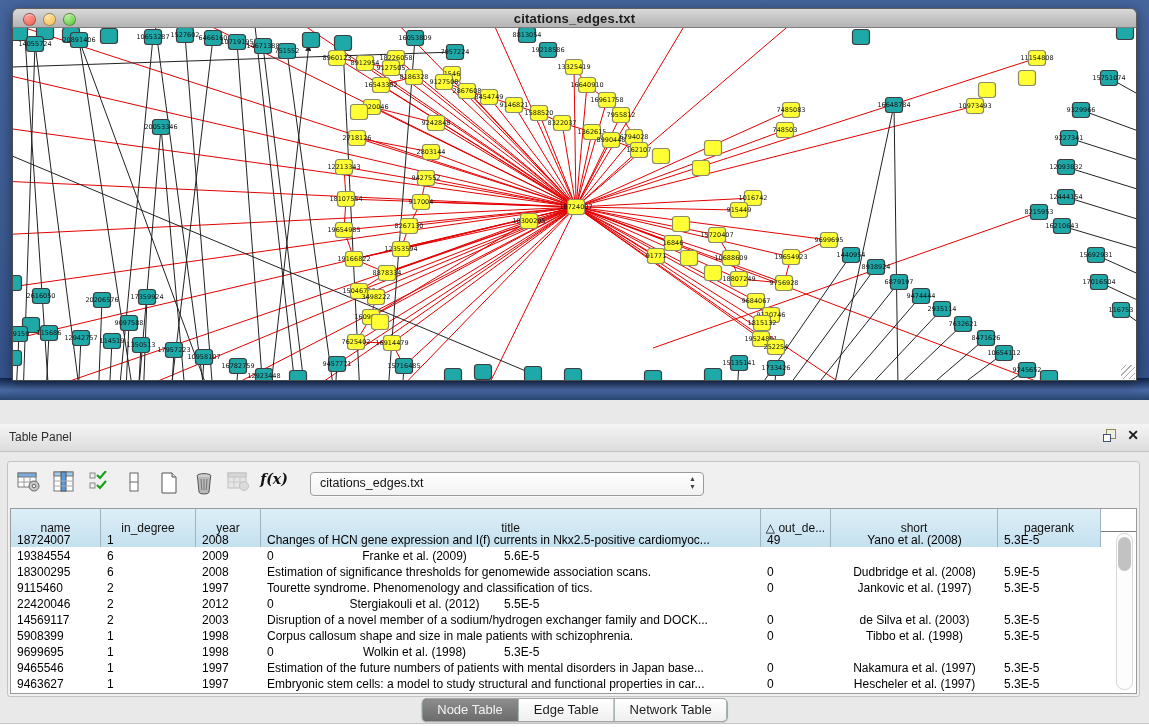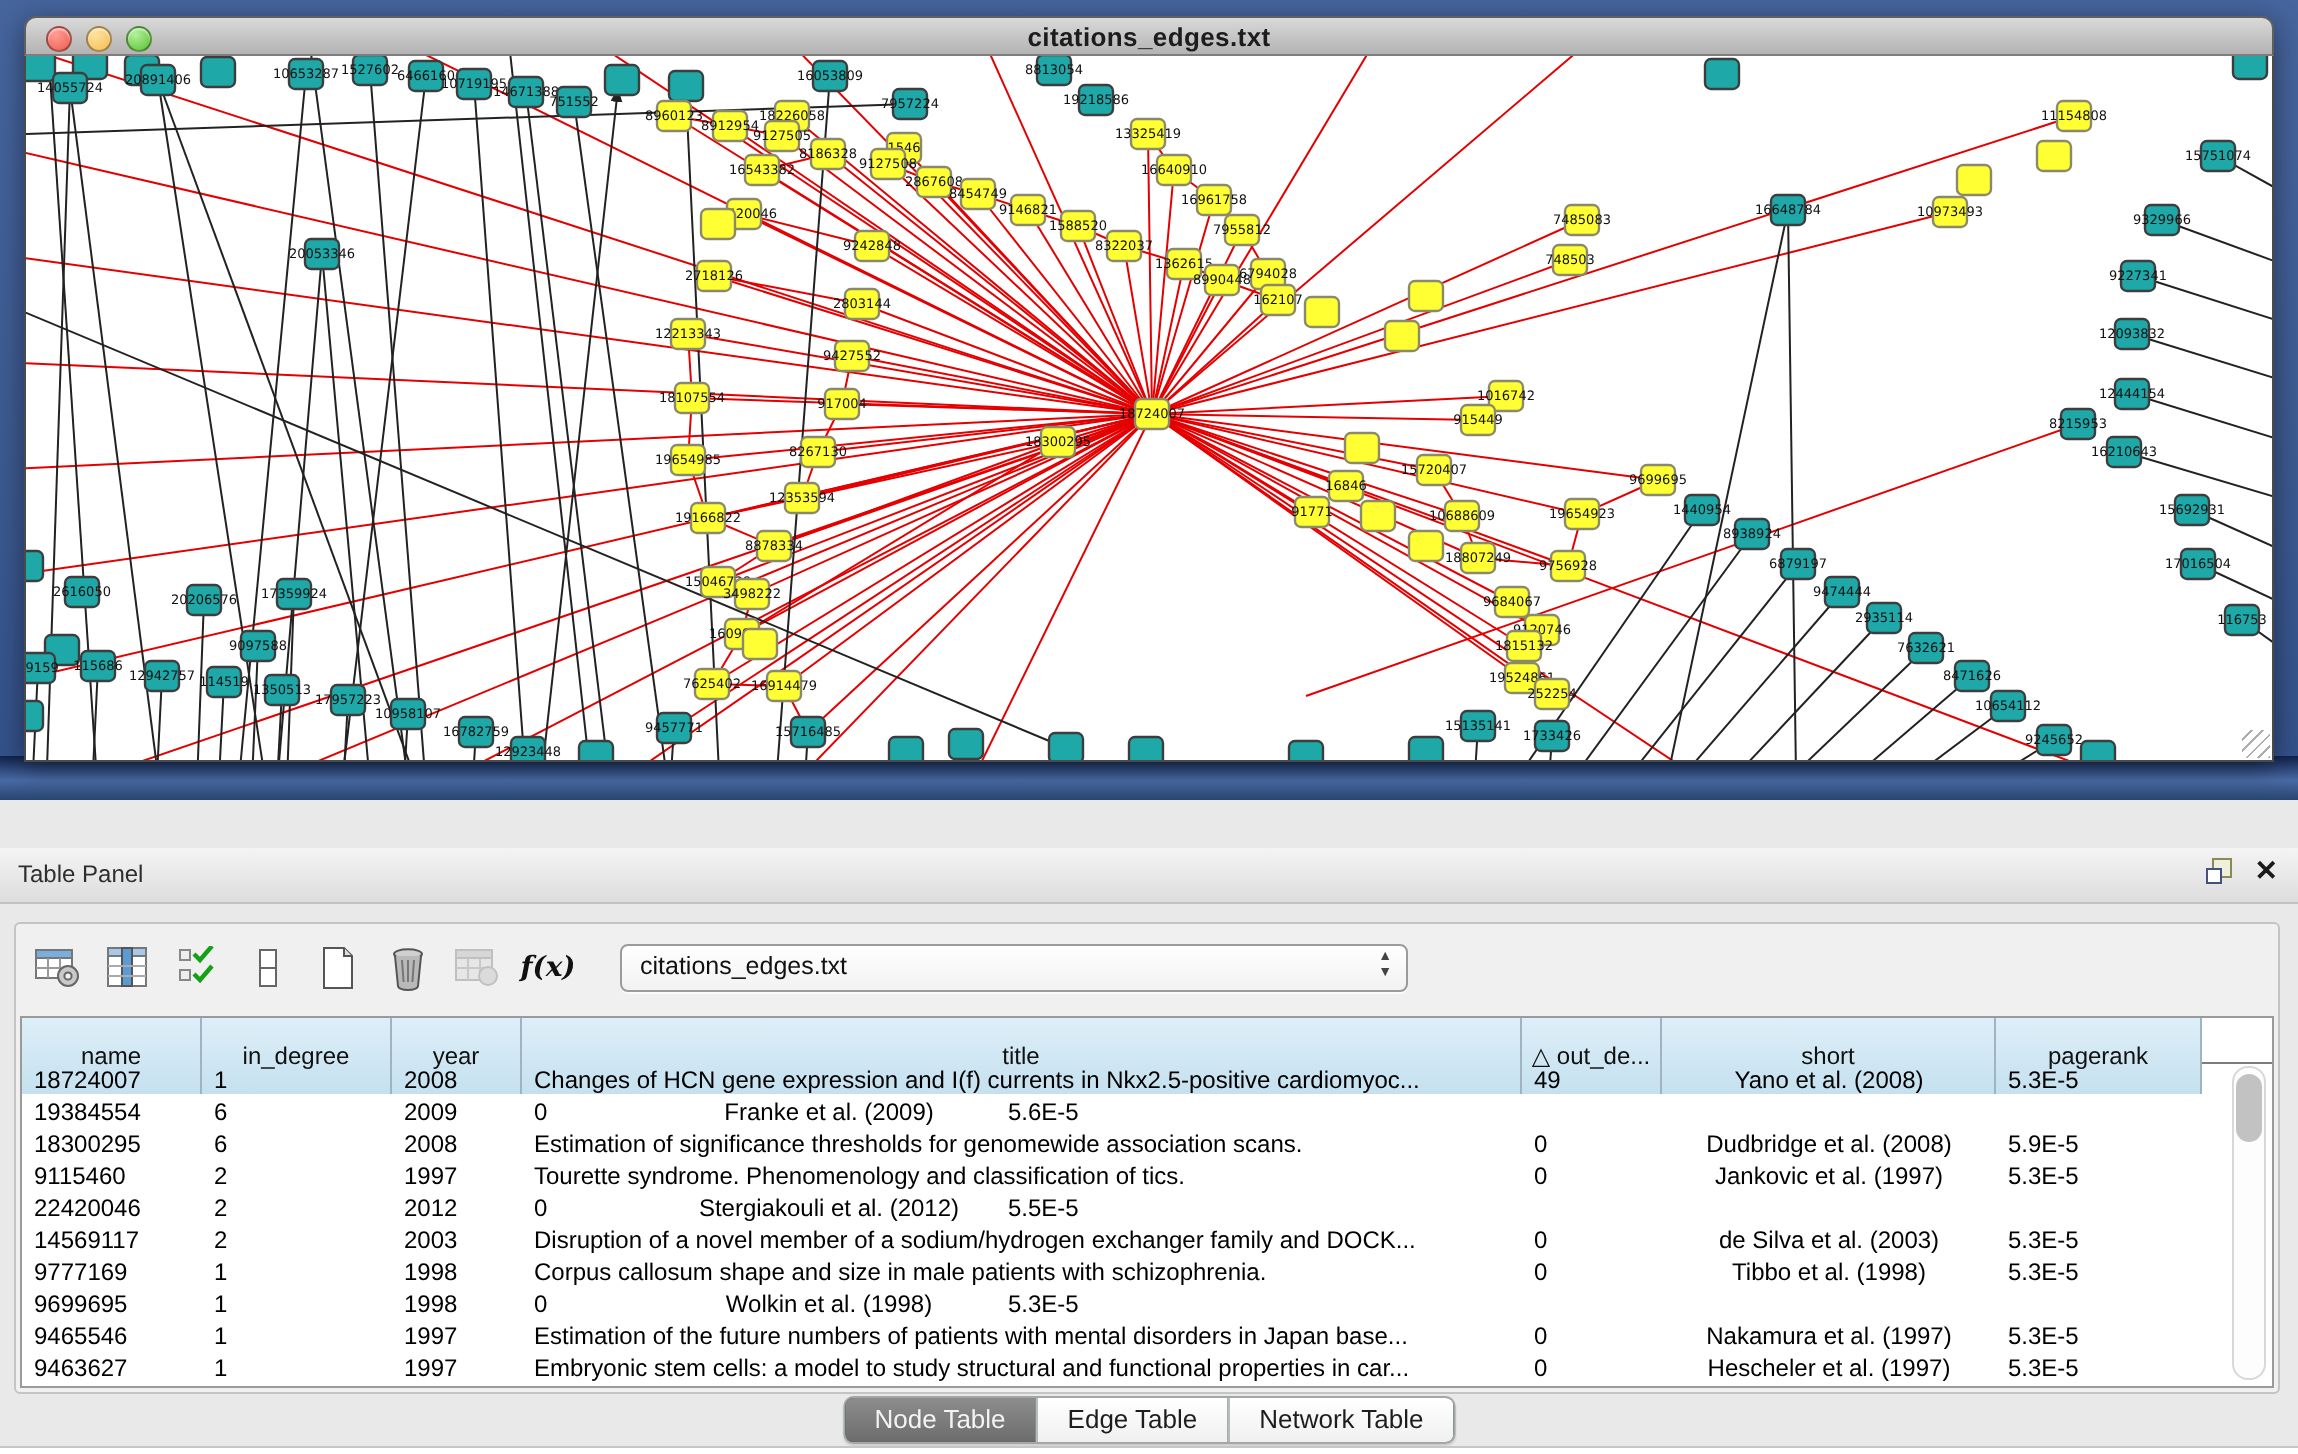--- a/index.html
+++ b/index.html
@@ -35,21 +35,21 @@
   .ph-icons{position:absolute;right:10px;top:4px;display:flex;gap:12px;align-items:center;}
   .float-ic{width:12px;height:12px;position:relative;}
   .float-ic::before{content:"";position:absolute;left:3px;top:0;width:8px;height:8px;
         border:1px solid #8a8a55;background:#efefdd;}
   .float-ic::after{content:"";position:absolute;left:0;top:5px;width:6px;height:6px;
         border:1px solid #44507e;background:#fff;}
   .close-ic{font-size:14px;font-weight:bold;color:#1a1a1a;line-height:14px;cursor:default;}
   .content-box{position:absolute;left:7px;top:37px;width:1133px;height:236px;
         border:1px solid #c4c4c4;border-radius:3px;background:#f0f0f0;box-sizing:border-box;}
   .toolbar{position:absolute;left:8px;top:6px;height:32px;display:flex;align-items:center;gap:9px;}
-  .tbtn{width:26px;height:26px;display:flex;align-items:center;justify-content:center;}
+  .tbtn{width:26px;height:26px;display:flex;justify-content:center;}
   .fx{font-family:"DejaVu Serif",serif;font-style:italic;font-size:14px;color:#111;font-weight:bold;}
   .dropdown{margin-left:14px;width:392px;height:22px;background:linear-gradient(#fff,#f2f2f2);
         border:1px solid #9b9b9b;border-radius:4px;position:relative;box-shadow:0 1px 0 rgba(255,255,255,.7);}
   .dropdown .val{position:absolute;left:9px;top:3px;font-size:12.5px;color:#111;}
   .stepper{position:absolute;right:7px;top:2px;display:flex;flex-direction:column;line-height:8px;
         font-size:7px;color:#444;}
   
   .tablebox{position:absolute;left:2px;top:46px;width:1127px;height:186px;background:#fff;
         border:1px solid #9a9a9a;box-sizing:border-box;overflow:hidden;}
   .thead{display:flex;height:22px;border-bottom:1px solid #7d7d7d;}
@@ -679,21 +679,21 @@
           <div class="tr">
             <div class="td c0">14569117</div>
             <div class="td c1">2</div>
             <div class="td c2">2003</div>
             <div class="td c3">Disruption of a novel member of a sodium/hydrogen exchanger family and DOCK...</div>
             <div class="td c4">0</div>
             <div class="td c5">de Silva et al. (2003)</div>
             <div class="td c6">5.3E-5</div>
           </div>
           <div class="tr">
-            <div class="td c0">9777169</div>
+            <div class="td c0">5908399</div>
             <div class="td c1">1</div>
             <div class="td c2">1998</div>
             <div class="td c3">Corpus callosum shape and size in male patients with schizophrenia.</div>
             <div class="td c4">0</div>
             <div class="td c5">Tibbo et al. (1998)</div>
             <div class="td c6">5.3E-5</div>
           </div>
           <div class="tr">
             <div class="td c0">9699695</div>
             <div class="td c1">1</div>

